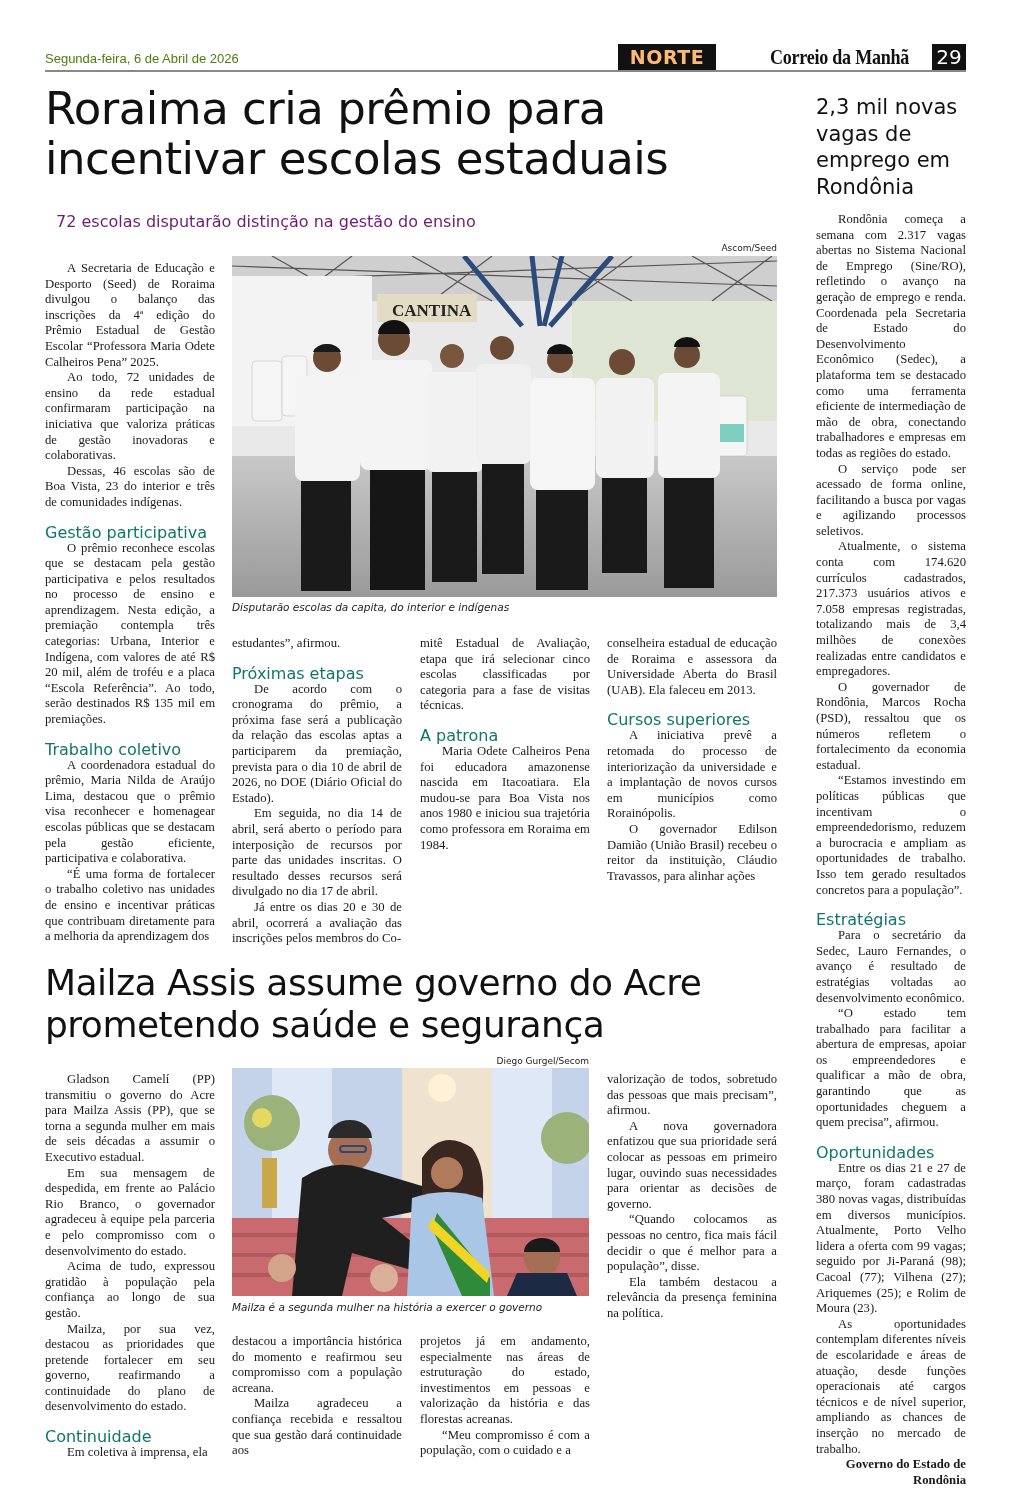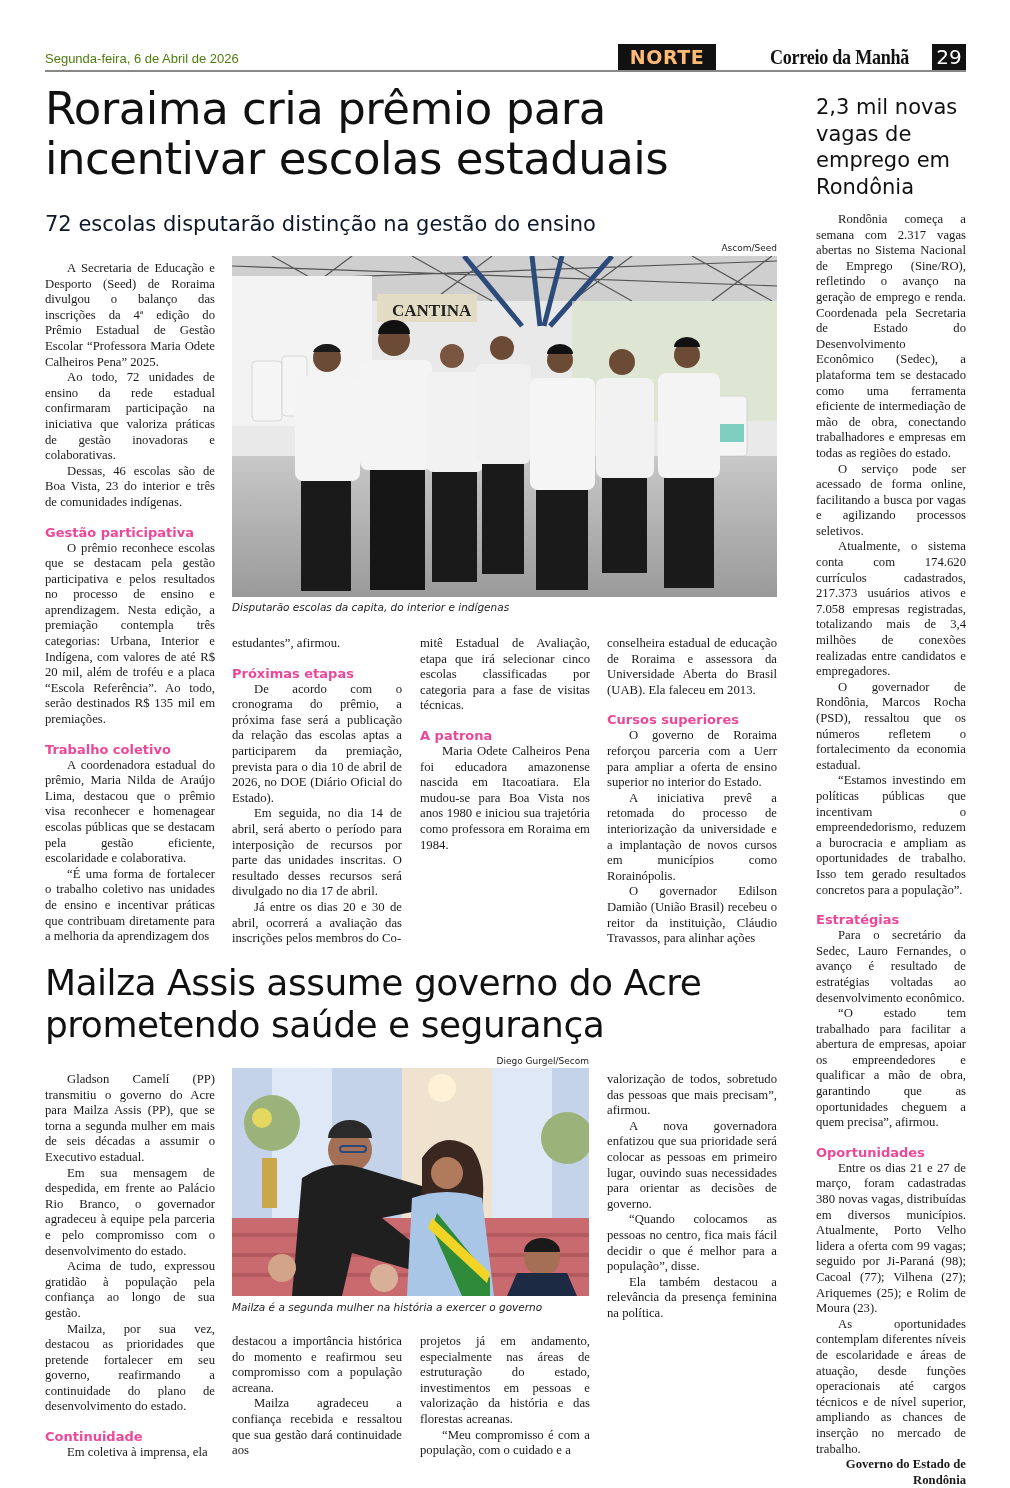--- a/index.html
+++ b/index.html
@@ -9,30 +9,30 @@
   
   .masthead-date { left:45px; top:51px; font-size:13px; color:#4d7c0f; font-family:"Liberation Sans",sans-serif; }
   .masthead-rule { left:45px; top:70px; width:921px; height:2px; background:#888; }
   .section-tag { left:618px; top:44px; width:98px; height:27px; background:#111; color:#fdba74; font-size:19px; font-weight:bold; text-align:center; line-height:27px; font-family:"DejaVu Sans",sans-serif; letter-spacing:0.5px; }
   .paper-name { left:770px; top:44px; font-size:22px; font-weight:bold; font-family:"Liberation Serif",serif; color:#111; transform:scaleX(0.82); transform-origin:left; letter-spacing:-0.3px; }
   .page-num { left:932px; top:44px; width:34px; height:27px; background:#111; color:#fff; font-size:20px; font-weight:normal; text-align:center; line-height:27px; font-family:"DejaVu Sans",sans-serif; }
 
   
   .h1 { font-family:"DejaVu Sans",sans-serif; font-weight:normal; color:#111; line-height:1.12; letter-spacing:-0.5px; }
   .h1-top { left:45px; top:84px; width:740px; font-size:45px; }
-  .subhead { left:45px; top:212px; font-size:21px; color:#0f172a; font-family:"DejaVu Sans",sans-serif; }
+  .subhead { left:56px; top:212px; font-size:16px; color:#701a75; font-family:"DejaVu Sans",sans-serif; }
   .h1-bottom { left:45px; top:962px; width:740px; font-size:36px; line-height:1.17; }
 
   .side-title { left:816px; top:86px; width:160px; font-size:21px; line-height:1.27; font-family:"DejaVu Sans",sans-serif; color:#111;margin-top:8px; }
 
   
   .col { font-family:"Liberation Serif","DejaVu Serif",serif; font-size:12.7px; line-height:15.6px; color:#1a1a1a; text-align:justify; hyphens:auto; }
   .col p { margin:0; text-indent:22px; }
   .col p.noindent { text-indent:0; }
-  .col h3 { margin:14px 0 0 0; font-family:"DejaVu Sans",sans-serif; font-size:13px; line-height:16px; font-weight:bold; color:#ec4899; }
+  .col h3 { margin:14px 0 0 0; font-family:"DejaVu Sans",sans-serif; font-size:16px; line-height:16px; font-weight:normal; color:#0f766e; }
   .col .sig { text-align:right; font-weight:bold; text-indent:0; }
 
   .credit { font-family:"DejaVu Sans",sans-serif; font-size:9px; color:#222; text-align:right; }
   .caption { font-family:"DejaVu Sans",sans-serif; font-size:10.5px; font-style:italic; color:#222; }
 
   
   .photo1 { left:232px; top:256px; width:545px; height:341px; overflow:hidden; background:#d9d9d9; }
   
   .photo2 { left:232px; top:1068px; width:357px; height:228px; overflow:hidden; background:#c9d6e8; }
 </style>
@@ -132,39 +132,38 @@
 </div>
 <div class="abs caption" style="left:232px; top:601px; width:545px;">Disputarão escolas da capita, do interior e indígenas</div>
 
 <div class="abs col" style="left:45px; top:261px; width:170px;">
     <p>A Secretaria de Educação e Desporto (Seed) de Roraima divulgou o balanço das inscrições da 4ª edição do Prêmio Estadual de Gestão Escolar “Professora Maria Odete Calheiros Pena” 2025.</p>
     <p>Ao todo, 72 unidades de ensino da rede estadual confirmaram participação na iniciativa que valoriza práticas de gestão inovadoras e colaborativas.</p>
     <p>Dessas, 46 escolas são de Boa Vista, 23 do interior e três de comunidades indígenas.</p>
     <h3>Gestão participativa</h3>
     <p>O prêmio reconhece escolas que se destacam pela gestão participativa e pelos resultados no processo de ensino e aprendizagem. Nesta edição, a premiação contempla três categorias: Urbana, Interior e Indígena, com valores de até R$ 20 mil, além de troféu e a placa “Escola Referência”. Ao todo, serão destinados R$ 135 mil em premiações.</p>
     <h3>Trabalho coletivo</h3>
-    <p>A coordenadora estadual do prêmio, Maria Nilda de Araújo Lima, destacou que o prêmio visa reconhecer e homenagear escolas públicas que se destacam pela gestão eficiente, escolaridade e colaborativa.</p>
+    <p>A coordenadora estadual do prêmio, Maria Nilda de Araújo Lima, destacou que o prêmio visa reconhecer e homenagear escolas públicas que se destacam pela gestão eficiente, participativa e colaborativa.</p>
     <p>“É uma forma de fortalecer o trabalho coletivo nas unidades de ensino e incentivar práticas que contribuam diretamente para a melhoria da aprendizagem dos</p>
   </div>
 <div class="abs col" style="left:232px; top:636px; width:170px;">
     <p class="noindent">estudantes”, afirmou.</p>
     <h3>Próximas etapas</h3>
     <p>De acordo com o cronograma do prêmio, a próxima fase será a publicação da relação das escolas aptas a participarem da premiação, prevista para o dia 10 de abril de 2026, no DOE (Diário Oficial do Estado).</p>
     <p>Em seguida, no dia 14 de abril, será aberto o período para interposição de recursos por parte das unidades inscritas. O resultado desses recursos será divulgado no dia 17 de abril.</p>
     <p>Já entre os dias 20 e 30 de abril, ocorrerá a avaliação das inscrições pelos membros do Co-</p>
   </div>
 <div class="abs col" style="left:420px; top:636px; width:170px;">
     <p class="noindent">mitê Estadual de Avaliação, etapa que irá selecionar cinco escolas classificadas por categoria para a fase de visitas técnicas.</p>
     <h3>A patrona</h3>
     <p>Maria Odete Calheiros Pena foi educadora amazonense nascida em Itacoatiara. Ela mudou-se para Boa Vista nos anos 1980 e iniciou sua trajetória como professora em Roraima em 1984.</p>
   </div>
 <div class="abs col" style="left:607px; top:636px; width:170px;">
     <p class="noindent">conselheira estadual de educação de Roraima e assessora da Universidade Aberta do Brasil (UAB). Ela faleceu em 2013.</p>
     <h3>Cursos superiores</h3>
-    <p>O governo de Roraima reforçou parceria com a Uerr para ampliar a oferta de ensino superior no interior do Estado.</p>
     <p>A iniciativa prevê a retomada do processo de interiorização da universidade e a implantação de novos cursos em municípios como Rorainópolis.</p>
     <p>O governador Edilson Damião (União Brasil) recebeu o reitor da instituição, Cláudio Travassos, para alinhar ações</p>
   </div>
 
 <div class="abs h1 h1-bottom">
   <div>Mailza Assis assume governo do Acre</div>
   <div>prometendo saúde e segurança</div>
 </div>
 
 <div class="abs credit" style="left:420px; top:1056px; width:169px;">Diego Gurgel/Secom</div>

